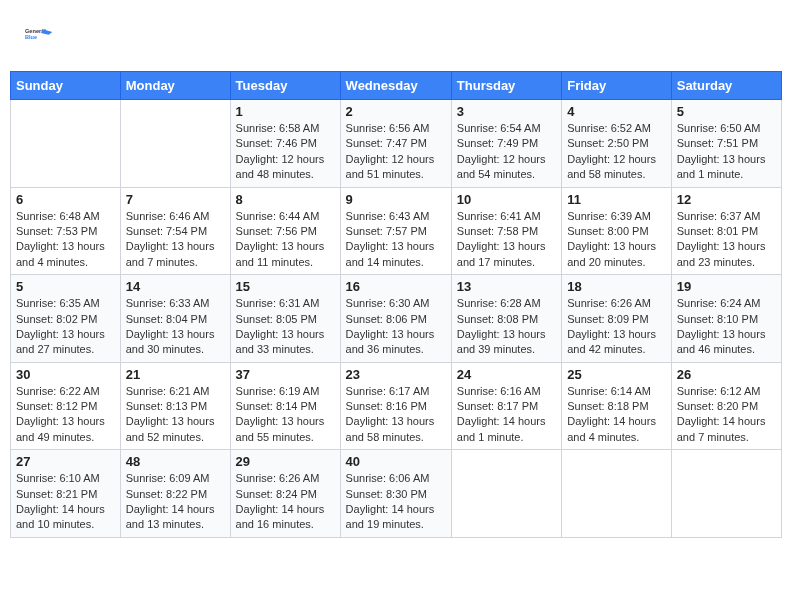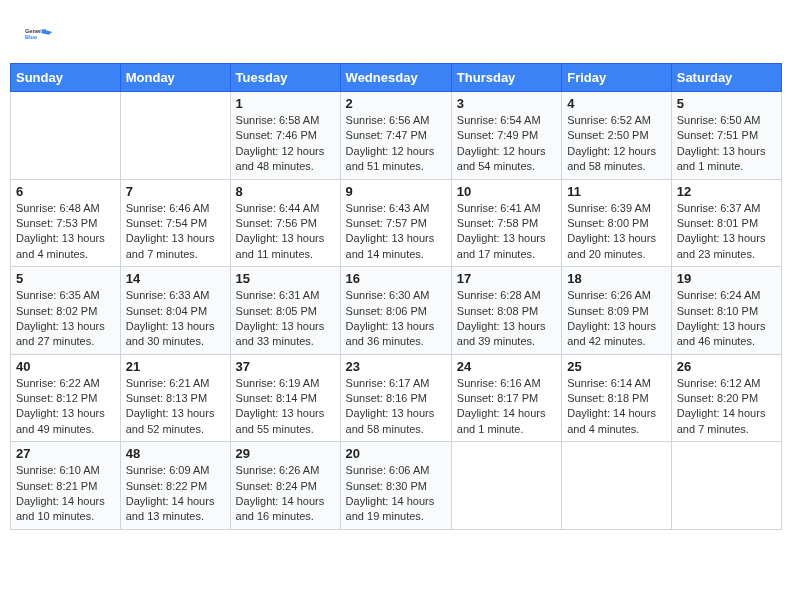--- a/index.html
+++ b/index.html
@@ -33,21 +33,21 @@
       font-weight: bold;
       color: #333;
     }
     .calendar-subtitle {
       font-size: 15px;
       color: #555;
     }
     .calendar {
       width: 100%;
       border-collapse: collapse;
-      margin-top: 10px;
+      margin-top: 18px;
       font-size: 11px;
     }
     .calendar thead th {
       background-color: #3b82f6;
       color: white;
       padding: 6px 5px;
       text-align: left;
       font-size: 13px;
       border: 1px solid #2563eb;
     }
@@ -221,21 +221,21 @@
 and 33 minutes.</div>
         </td>
         <td>
           <span class="day-num">16</span>
           <div class="day-info">Sunrise: 6:30 AM
 Sunset: 8:06 PM
 Daylight: 13 hours
 and 36 minutes.</div>
         </td>
         <td>
-          <span class="day-num">17</span>
+          <span class="day-num">13</span>
           <div class="day-info">Sunrise: 6:28 AM
 Sunset: 8:08 PM
 Daylight: 13 hours
 and 39 minutes.</div>
         </td>
         <td>
           <span class="day-num">18</span>
           <div class="day-info">Sunrise: 6:26 AM
 Sunset: 8:09 PM
 Daylight: 13 hours
@@ -244,21 +244,21 @@
         <td>
           <span class="day-num">19</span>
           <div class="day-info">Sunrise: 6:24 AM
 Sunset: 8:10 PM
 Daylight: 13 hours
 and 46 minutes.</div>
         </td>
       </tr>
       <tr>
         <td>
-          <span class="day-num">40</span>
+          <span class="day-num">30</span>
           <div class="day-info">Sunrise: 6:22 AM
 Sunset: 8:12 PM
 Daylight: 13 hours
 and 49 minutes.</div>
         </td>
         <td>
           <span class="day-num">21</span>
           <div class="day-info">Sunrise: 6:21 AM
 Sunset: 8:13 PM
 Daylight: 13 hours
@@ -316,21 +316,21 @@
 and 13 minutes.</div>
         </td>
         <td>
           <span class="day-num">29</span>
           <div class="day-info">Sunrise: 6:26 AM
 Sunset: 8:24 PM
 Daylight: 14 hours
 and 16 minutes.</div>
         </td>
         <td>
-          <span class="day-num">20</span>
+          <span class="day-num">40</span>
           <div class="day-info">Sunrise: 6:06 AM
 Sunset: 8:30 PM
 Daylight: 14 hours
 and 19 minutes.</div>
         </td>
         <td class="empty-cell"></td>
         <td class="empty-cell"></td>
         <td class="empty-cell"></td>
       </tr>
     </tbody>

